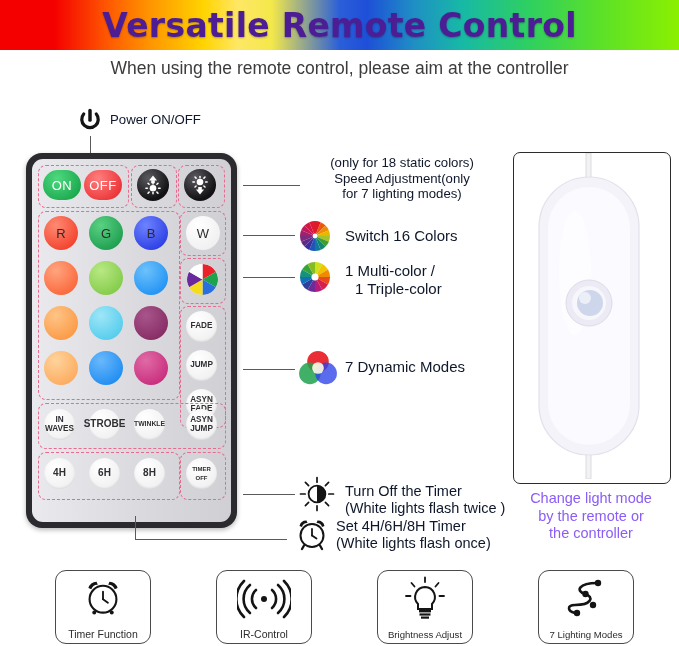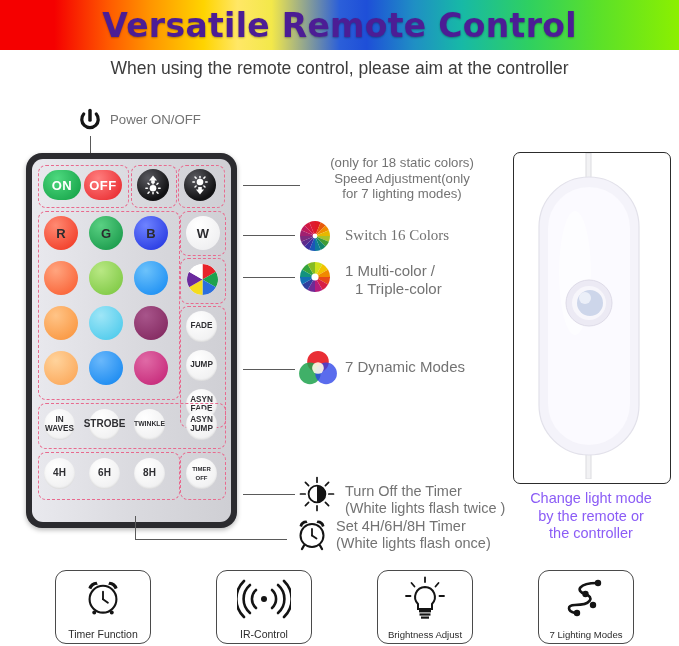--- a/index.html
+++ b/index.html
@@ -33,34 +33,34 @@
     background:#2b2b2f;border-radius:16px;
     box-shadow:0 2px 5px rgba(0,0,0,.28);
   }
   #remote-face{
     position:absolute;left:6px;top:6px;width:199px;height:363px;
     background:linear-gradient(to right,#e9e9ee 0%,#d9d9de 55%,#cfcfd4 100%);
     border-radius:11px;
   }
   .grp{position:absolute;border:1.3px dashed #e86a8e;border-radius:8px;}
   .btn{position:absolute;border-radius:50%;display:flex;align-items:center;
-       justify-content:center;font-weight:bold;box-sizing:border-box;}
+       justify-content:center;font-weight:normal;box-sizing:border-box;}
   .cbtn{width:34px;height:34px;font-size:13px;color:#2b2b2f;}
   .wbtn{width:31px;height:31px;background:radial-gradient(circle at 36% 30%,#ffffff,#ececed);
         color:#2f2f33;font-size:8.2px;line-height:8.6px;text-align:center;
         box-shadow:inset 0 -1px 2px rgba(0,0,0,.10);font-weight:bold;}
   .onoff{width:38px;height:30px;border-radius:15px;color:#fff;font-size:13px;
          letter-spacing:.5px;}
   .blk{width:32px;height:32px;background:radial-gradient(circle at 35% 28%,#5a5a60,#121214 70%);
        color:#fff;}
   
   .ln{position:absolute;background:#5a5a5a;}
   .lnh{height:1.3px;} .lnv{width:1.3px;}
   
-  .ann{position:absolute;font-size:13.2px;color:#737373;line-height:15.5px;}
+  .ann{position:absolute;font-size:13.2px;color:#0f172a;line-height:15.5px;}
   .ann-ic{position:absolute;}
   
   #ctrl-box{position:absolute;left:513px;top:152px;width:156px;height:330px;
     border:1.6px solid #2c2c2c;border-radius:7px;background:#fff;}
   #ctrl-cap{position:absolute;left:505px;top:490px;width:172px;text-align:center;
     font-size:14.5px;line-height:17.5px;color:#8b5cf6;}
   
   .card{position:absolute;width:94px;height:72px;border:1.5px solid #4a4a4a;
         border-radius:11px;background:#fff;}
   .card-lbl{position:absolute;bottom:3px;left:0;width:100%;text-align:center;
@@ -211,21 +211,21 @@
       <path d="M0 0 L-11.3 11.3 A16 16 0 0 1 -14.8 6.1 Z" fill="#5e2a8c"></path>
       <path d="M0 0 L-14.8 6.1 A16 16 0 0 1 -16 0 Z" fill="#7d2a7d"></path>
       <path d="M0 0 L-16 0 A16 16 0 0 1 -14.8 -6.1 Z" fill="#a02070"></path>
       <path d="M0 0 L-14.8 -6.1 A16 16 0 0 1 -11.3 -11.3 Z" fill="#c01a5c"></path>
       <path d="M0 0 L-11.3 -11.3 A16 16 0 0 1 -6.1 -14.8 Z" fill="#d21842"></path>
       <path d="M0 0 L-6.1 -14.8 A16 16 0 0 1 0 -16 Z" fill="#de1b30"></path>
     </g>
     <circle r="2.6" fill="#ffffff"></circle>
   </g>
 </svg>
-<div class="ann" style="left:345px;top:228px;font-size:15px;font-family:Liberation Serif, serif;">Switch 16 Colors</div>
+<div class="ann" style="left:345px;top:228px;font-size:15px;">Switch 16 Colors</div>
 
 <svg class="ann-ic" style="left:300px;top:262px;" width="30" height="30" viewBox="0 0 32 32">
   <g transform="translate(16,16)">
     <path d="M0 0 L0 -16 A16 16 0 0 1 8 -13.9 Z" fill="#cfe01a"></path>
     <path d="M0 0 L8 -13.9 A16 16 0 0 1 13.9 -8 Z" fill="#f2c400"></path>
     <path d="M0 0 L13.9 -8 A16 16 0 0 1 16 0 Z" fill="#f08a00"></path>
     <path d="M0 0 L16 0 A16 16 0 0 1 13.9 8 Z" fill="#e84a18"></path>
     <path d="M0 0 L13.9 8 A16 16 0 0 1 8 13.9 Z" fill="#d81f45"></path>
     <path d="M0 0 L8 13.9 A16 16 0 0 1 0 16 Z" fill="#b51c7a"></path>
     <path d="M0 0 L0 16 A16 16 0 0 1 -8 13.9 Z" fill="#6e2a96"></path>

